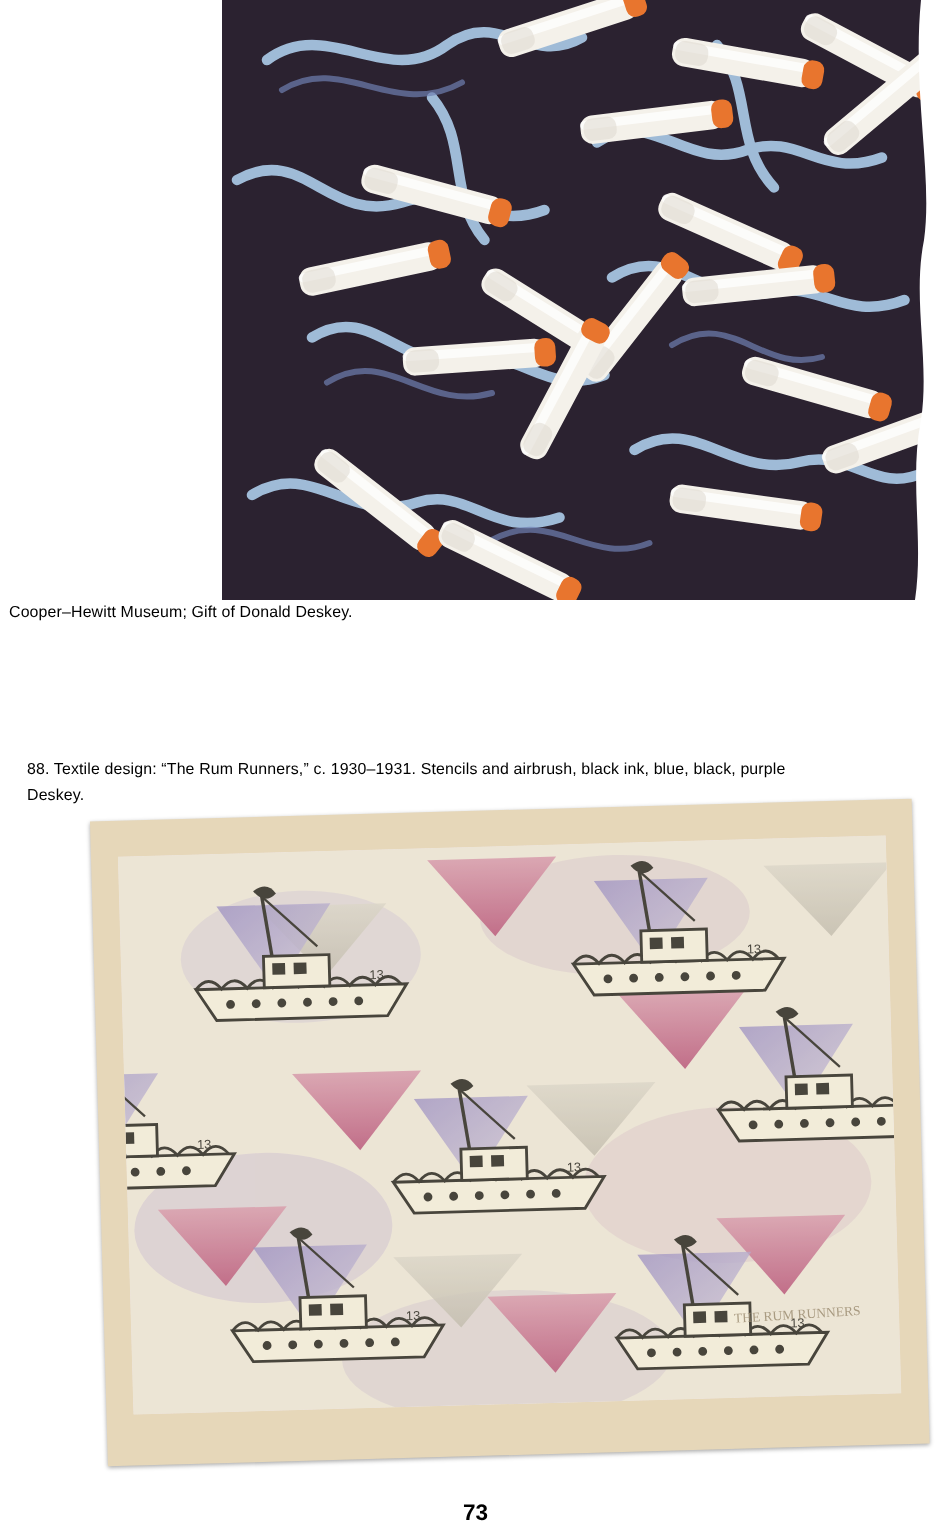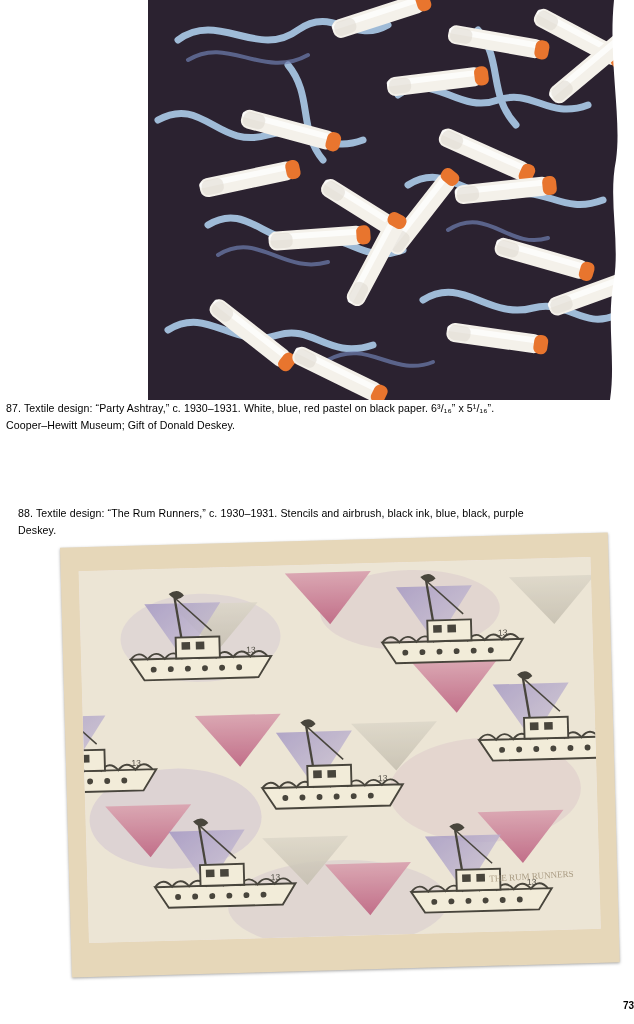--- a/index.html
+++ b/index.html
@@ -85,22 +85,22 @@
     background: #efe7e0;
   }
   .fig88-inner svg { display: block; width: 100%; height: 100%; }
 
   
   .pageno {
     position: absolute;
     left: 0;
     top: 1000px;
     width: 634px;
-    text-align: right;
-    font-size: 10px;
+    text-align: center;
+    font-size: 15px;
     font-weight: bold;
   }
 </style>
 </head>
 <body>
 
 <div class="fig87-wrap">
   <div class="fig87">
     <svg viewBox="0 0 470 400" preserveAspectRatio="none" aria-hidden="true">
       <defs>
@@ -151,21 +151,20 @@
         <use href="#cig" transform="translate(398,300) rotate(-20)"></use>
         <use href="#cig" transform="translate(150,344) rotate(26)"></use>
       </g>
 
       <path d="M466 0 L470 0 L470 400 L462 400 C468 360, 458 320, 466 280 C 472 240, 460 200, 468 160 C 474 118, 460 60, 466 0 Z" fill="#ffffff"></path>
     </svg>
   </div>
 </div>
 
 <div class="cap87">
-  <div class="l1">87. Textile design: “Party Ashtray,” c. 1930–1931. White, blue, red pastel on black paper. 6³/₁₆” x 5¹/₁₆”.</div>
   <div>Cooper–Hewitt Museum; Gift of Donald Deskey.</div>
 </div>
 
 <div class="cap88">
   <div>88. Textile design: “The Rum Runners,” c. 1930–1931. Stencils and airbrush, black ink, blue, black, purple</div>
   <div>Deskey.</div>
 </div>
 
 <div class="fig88-wrap">
   <div class="fig88-card">

